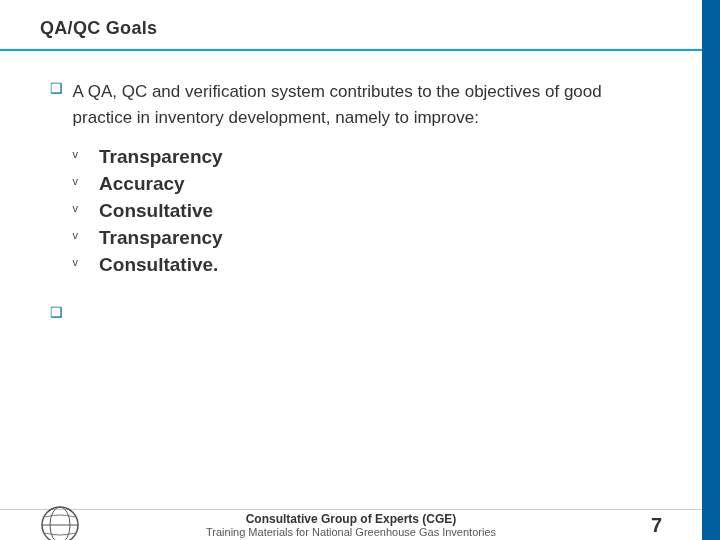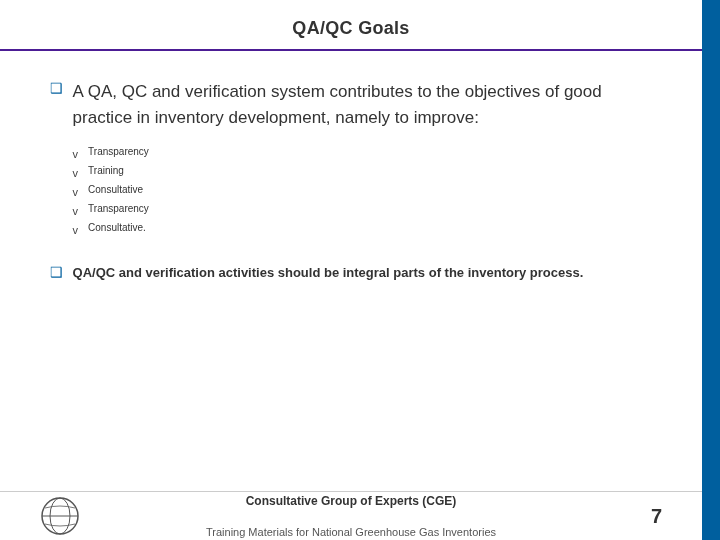--- a/index.html
+++ b/index.html
@@ -30,23 +30,22 @@
       right: 0;
       top: 0;
       width: 18px;
       height: 100%;
       background: #005f9e;
     }
 
     
     .header {
       padding: 18px 40px 10px 40px;
-      border-bottom: 2px solid #4c1d95;
+      border-bottom: 2px solid #0ea5e9;
       margin-right: 18px;
-      text-align: center;
     }
 
     .header-title {
       font-size: 18px;
       font-weight: bold;
       color: #333333;
       letter-spacing: 0.3px;
     }
 
     
@@ -91,22 +90,23 @@
     }
 
     .sub-bullet {
       color: #444444;
       font-size: 11px;
       margin-right: 10px;
       margin-top: 2px;
     }
 
     .sub-item-text {
-      font-weight: normal;
-      font-size: 10px;
+      font-weight: bold;
+      font-size: 19px;
+      margin-left: 11px;
     }
 
     .second-bullet-text {
       font-size: 13px;
       color: #333333;
       font-weight: bold;
       line-height: 1.55;
     }
 
     
@@ -141,21 +141,20 @@
 
     .footer-line1 {
       font-size: 12px;
       font-weight: bold;
       color: #333333;
     }
 
     .footer-line2 {
       font-size: 11px;
       color: #555555;
-      margin-top: 18px;
     }
 
     .page-number {
       position: absolute;
       right: 40px;
       font-size: 20px;
       font-weight: bold;
       color: #333333;
     }
   </style>
@@ -177,41 +176,40 @@
       <div>
         <span class="bullet-text">A QA, QC and verification system contributes to the objectives of good practice in inventory development, namely to improve:</span>
 
         <ul class="sub-list">
           <li>
             <span class="sub-bullet">v</span>
             <span class="sub-item-text">Transparency</span>
           </li>
           <li>
             <span class="sub-bullet">v</span>
-            <span class="sub-item-text">Training</span>
+            <span class="sub-item-text">Accuracy</span>
           </li>
           <li>
             <span class="sub-bullet">v</span>
             <span class="sub-item-text">Consultative</span>
           </li>
           <li>
             <span class="sub-bullet">v</span>
             <span class="sub-item-text">Transparency</span>
           </li>
           <li>
             <span class="sub-bullet">v</span>
             <span class="sub-item-text">Consultative.</span>
           </li>
         </ul>
       </div>
     </div>
 
     <div class="bullet-block">
       <span class="bullet-icon">❑</span>
-      <span class="second-bullet-text">QA/QC and verification activities should be integral parts of the inventory process.</span>
     </div>
 
   </div>
 
   <div class="footer">
 
     <div class="footer-logo">
       <svg viewBox="0 0 40 40" xmlns="http://www.w3.org/2000/svg">
         <circle cx="20" cy="20" r="18" fill="none" stroke="#555555" stroke-width="1.5"></circle>
         <ellipse cx="20" cy="20" rx="10" ry="18" fill="none" stroke="#555555" stroke-width="1"></ellipse>

